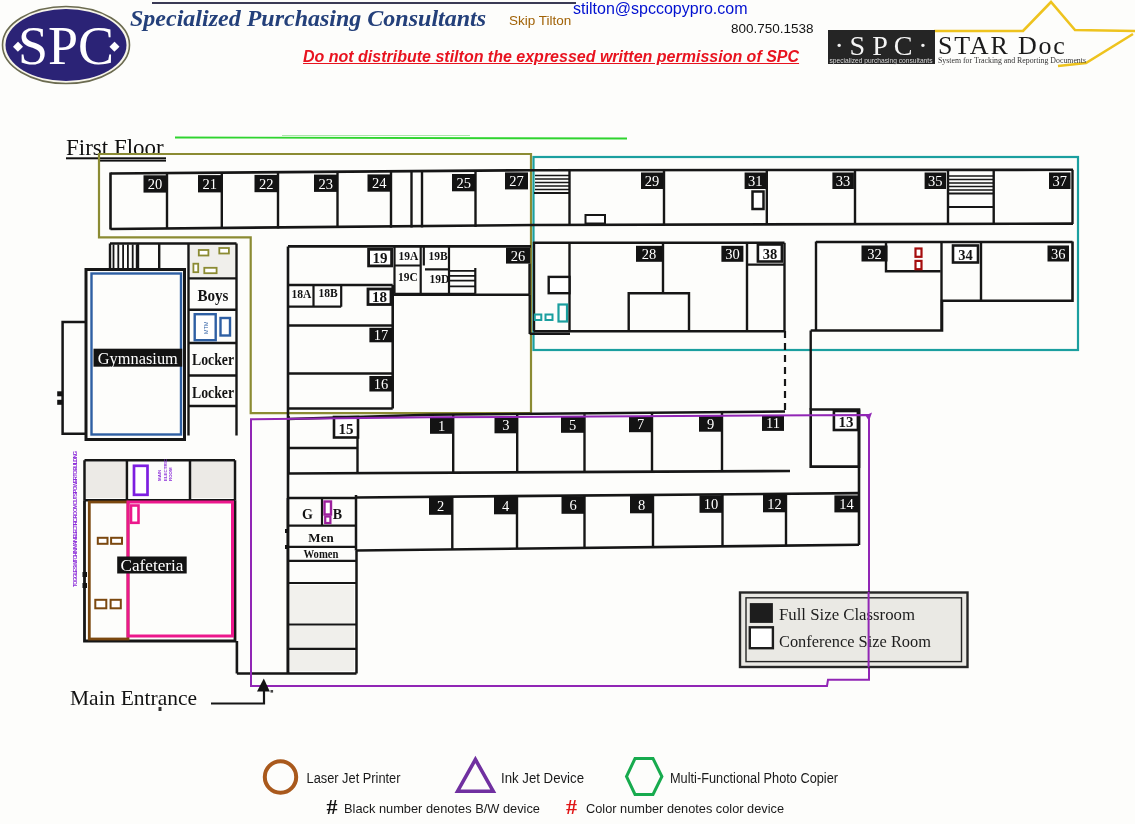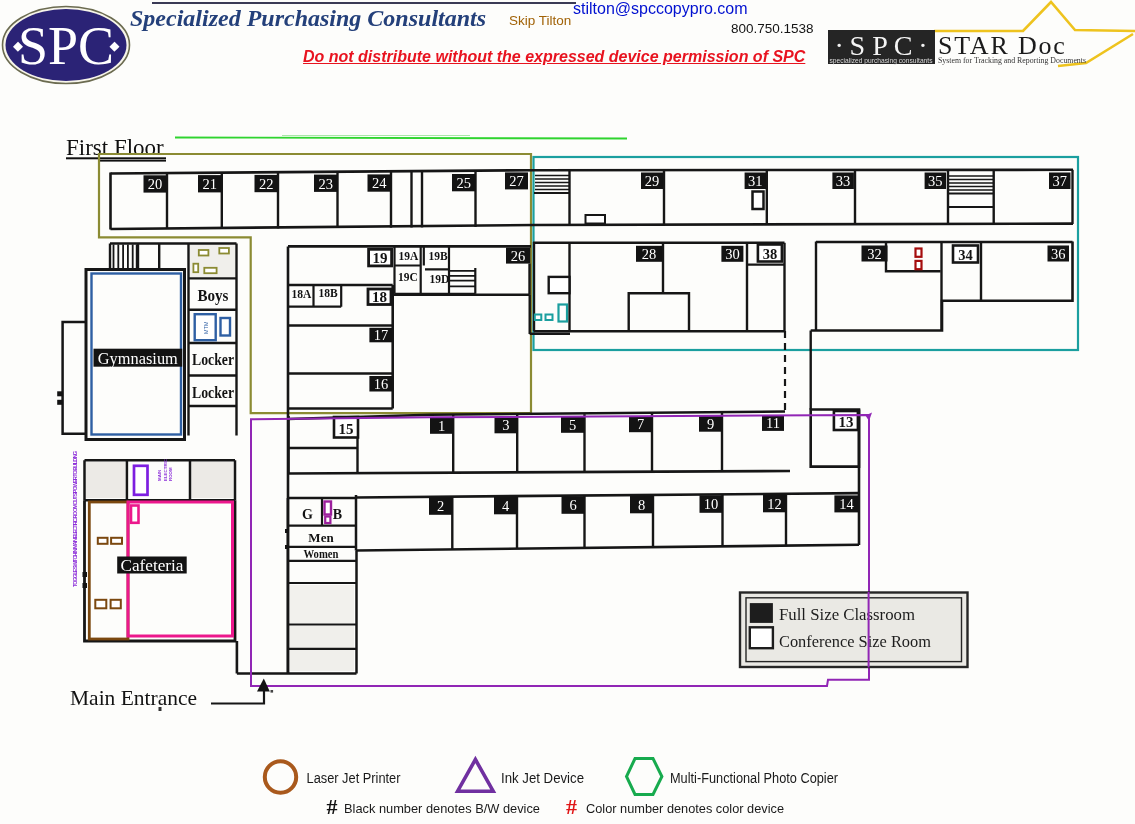--- a/index.html
+++ b/index.html
@@ -13,21 +13,21 @@
 <div class="abs" style="left:152px;top:2px;width:424px;height:2px;background:#3a3a55;"></div>
 
 <div class="abs" style="left:130px;top:5px;font-family:'Liberation Serif',serif;font-weight:bold;font-style:italic;font-size:24px;color:#24407a;">Specialized Purchasing Consultants</div>
 
 <div class="abs" style="left:503px;top:13px;font-size:13.5px;color:#a16207;margin-left:6px;">Skip Tilton</div>
 
 <div class="abs" style="left:573px;top:0;font-size:16px;color:#0010d0;">stilton@spccopypro.com</div>
 
 <div class="abs" style="left:731px;top:13px;font-size:13.5px;color:#141414;margin-top:8px;">800.750.1538</div>
 
-<div class="abs" style="left:303px;top:48px;font-size:16px;font-weight:bold;font-style:italic;color:#e8131f;text-decoration:underline;">Do not distribute without the expressed device permission of SPC</div>
+<div class="abs" style="left:303px;top:48px;font-size:16px;font-weight:bold;font-style:italic;color:#e8131f;text-decoration:underline;">Do not distribute stilton the expressed written permission of SPC</div>
 <svg class="abs" style="left:0;top:0;" width="1135" height="824" viewBox="0 0 1135 824">
 
 <g>
 <ellipse cx="66" cy="45" rx="63.5" ry="38.5" fill="#f7f5ea" stroke="#6b6b50" stroke-width="1.6"></ellipse>
 <ellipse cx="66" cy="45" rx="60.5" ry="36" fill="#2b2376"></ellipse>
 <text x="66" y="63.5" font-family="Liberation Serif,serif" font-size="54" fill="#ffffff" text-anchor="middle">SPC</text>
 <text x="18" y="49.5" font-family="Liberation Sans,sans-serif" font-size="13" fill="#ffffff" text-anchor="middle">◆</text>
 <text x="114.5" y="49.5" font-family="Liberation Sans,sans-serif" font-size="13" fill="#ffffff" text-anchor="middle">◆</text>
 </g>
 

